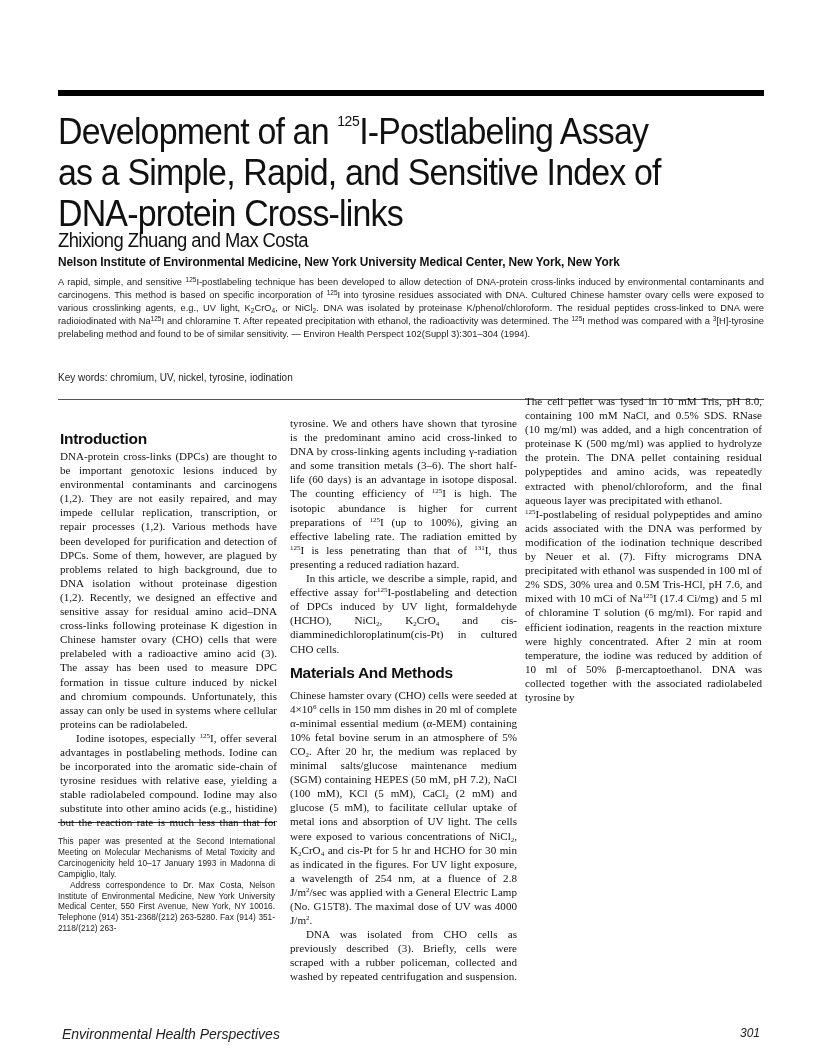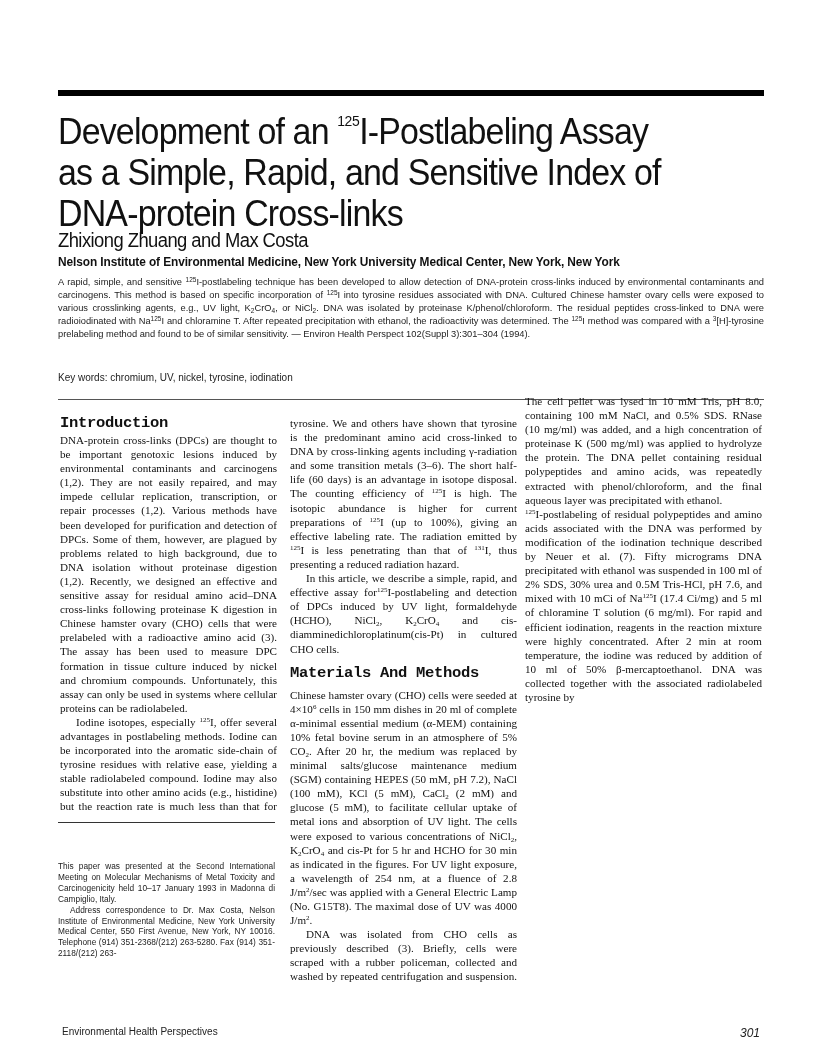--- a/index.html
+++ b/index.html
@@ -21,39 +21,39 @@
   .abstract { position: absolute; left: 58px; top: 276px; width: 706px;
     font-family: "Liberation Sans", sans-serif; font-size: 9.3px; line-height: 13.1px; text-align: justify; color: #222; }
   .abstract p { margin: 0; }
   .keywords { position: absolute; left: 58px; top: 372px; font-family: "Liberation Sans", sans-serif; font-size: 10px; color: #222; }
 
   .sec-rule { position: absolute; left: 58px; top: 399px; width: 706px; height: 1px; background: #555; }
 
   .col { position: absolute; top: 414px; font-family: "Liberation Serif", serif; font-size: 11.1px; line-height: 14.1px; text-align: justify; color: #111; }
   .col p { margin: 0; }
   .col p.indent { text-indent: 16px; }
-  .h1 { font-family: Liberation Mono, monospace; font-weight: bold; font-size: 15.5px; line-height: 18px; margin: 0 0 1px 0; letter-spacing: -0.3px; }
+  .h1 { font-family: Liberation Sans, sans-serif; font-weight: bold; font-size: 15.5px; line-height: 18px; margin: 16px 0 1px 0; letter-spacing: -0.3px; }
   .h1.mt { margin-top: 8px; margin-bottom: 6px; }
   .h2 { font-family: "Liberation Serif", serif; font-weight: bold; font-size: 13px; line-height: 16px; margin: 0 0 6px 0; letter-spacing: -0.3px; }
   .h2.mt { margin-top: 8px; }
   .col sup, .col sub { font-size: 7px; line-height: 0; }
   .col sup { vertical-align: 4px; }
   .col sub { vertical-align: -2px; }
   .abstract sup, .abstract sub { font-size: 6.5px; line-height: 0; }
   .abstract sup { vertical-align: 3px; }
   .abstract sub { vertical-align: -2px; }
   .it { }
 
   .foot-rule { position: absolute; left: 58px; top: 822px; width: 217px; height: 1px; background: #333; }
-  .footnotes { position: absolute; left: 58px; top: 861px; width: 217px;
+  .footnotes { position: absolute; left: 58px; top: 836px; width: 217px;
     font-family: "Liberation Sans", sans-serif; font-size: 8.3px; line-height: 10.9px; text-align: justify; color: #222; }
   .footnotes p { margin: 0; }
   .footnotes p.indent { text-indent: 12px; }
 
-  .running-foot { position: absolute; left: 62px; top: 1026px; font-family: "Liberation Sans", sans-serif; font-size: 10px; color: #222; }
+  .running-foot { position: absolute; left: 62px; top: 1026px; font-family: "Liberation Sans", sans-serif; font-style: italic; font-size: 14px; color: #222; }
   .page-number { position: absolute; left: 740px; top: 1026px; font-family: "Liberation Sans", sans-serif; font-style: italic; font-size: 12px; color: #222; }
 </style>
 </head>
 <body>
 
 <div class="page">
 
   <div class="top-rule"></div>
 
   <h1 class="title">

